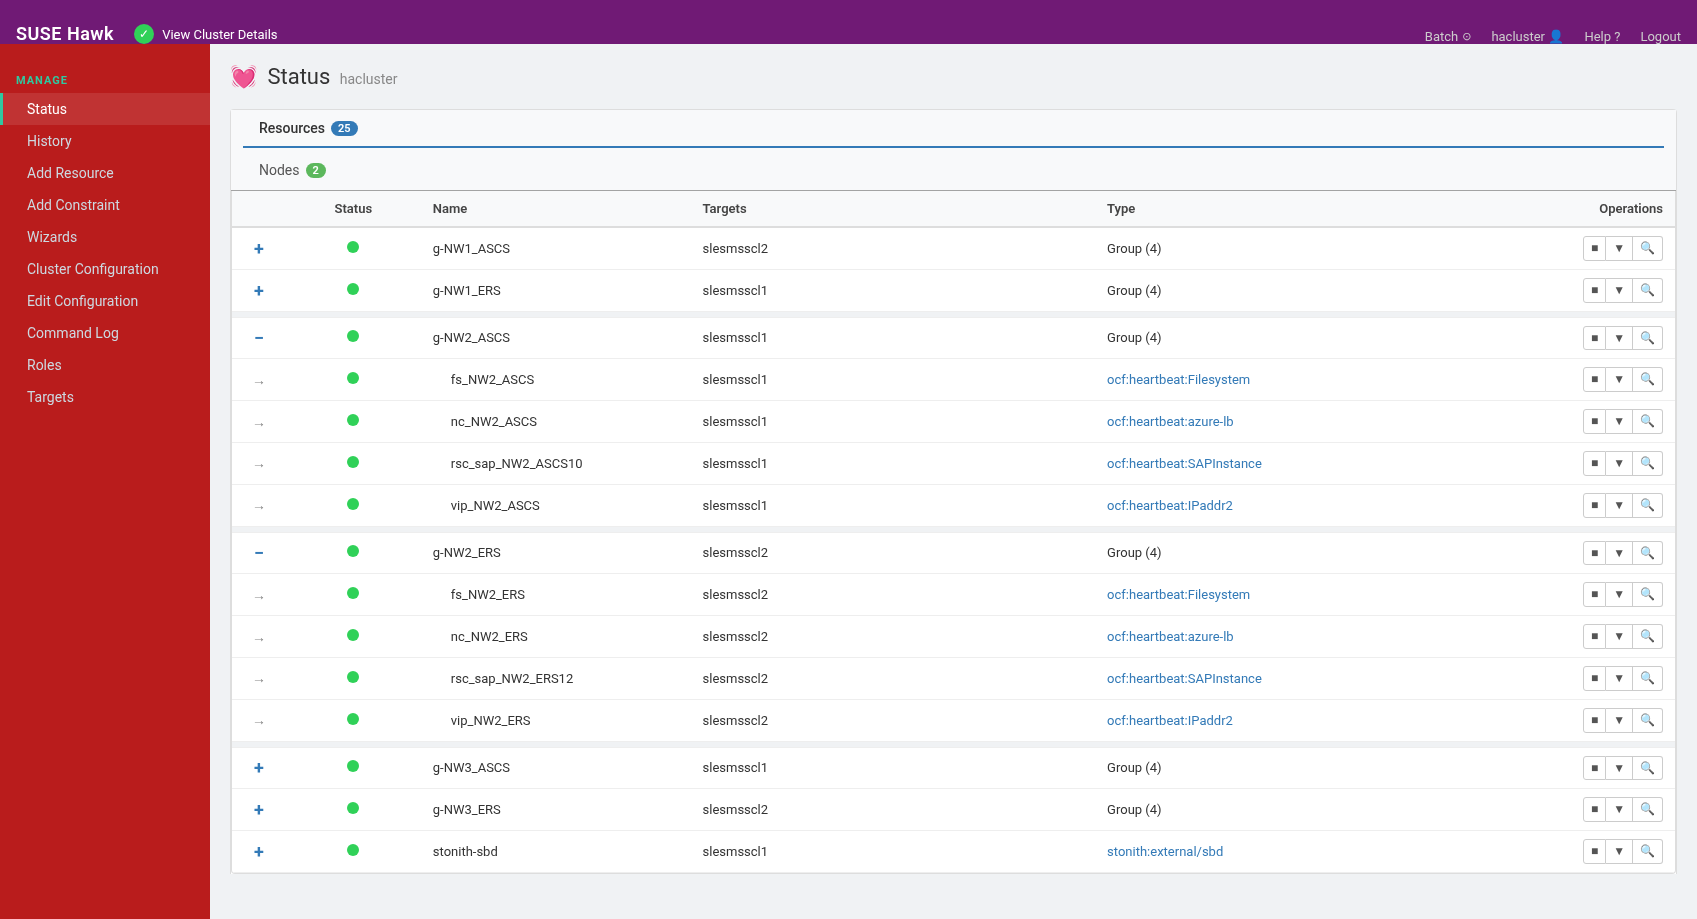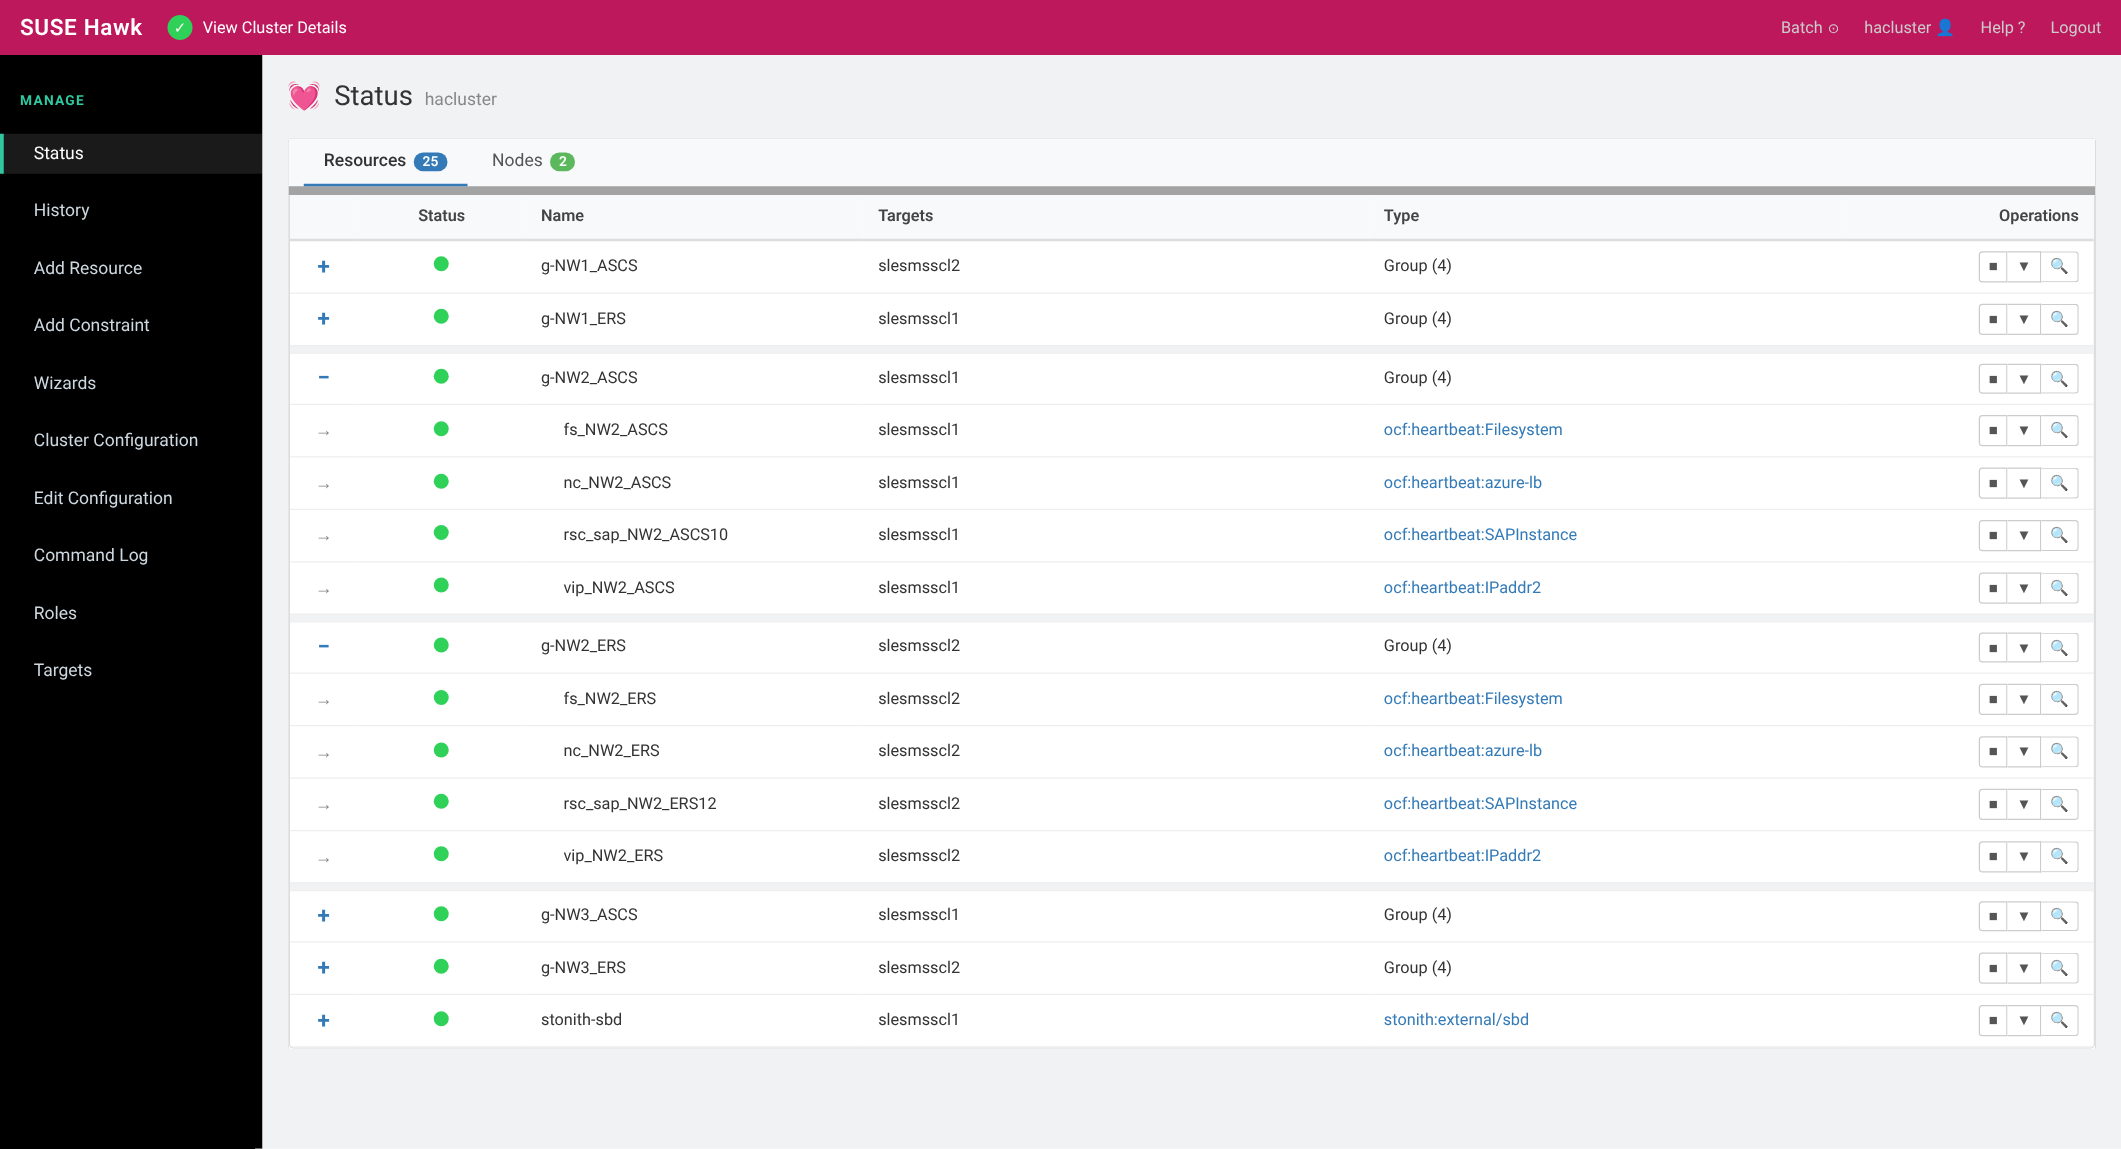--- a/index.html
+++ b/index.html
@@ -1,24 +1,24 @@
 <!DOCTYPE html>
 <html><head>
   <meta charset="utf-8">
   <style>
     * { box-sizing: border-box; margin: 0; padding: 0; }
     body { font-family: -apple-system, BlinkMacSystemFont, 'Segoe UI', Roboto, sans-serif; font-size: 14px; background: #f5f5f5; display: flex; flex-direction: column; height: 100vh; overflow: hidden; }
 
     
     .navbar {
-      background: #be185d;
+      background: #701a75;
       color: #fff;
       height: 44px;
       display: flex;
-      align-items: center;
+      align-items: flex-end;
       padding: 0 16px;
       flex-shrink: 0;
       z-index: 100;
     }
     .navbar-brand {
       font-size: 18px;
       font-weight: 600;
       color: #fff;
       margin-right: 20px;
       letter-spacing: 0.5px;
@@ -56,28 +56,27 @@
     
     .app-body {
       display: flex;
       flex: 1;
       overflow: hidden;
     }
 
     
     .sidebar {
       width: 210px;
-      background: #000000;
+      background: #b91c1c;
       color: #aab8c5;
       flex-shrink: 0;
       display: flex;
       flex-direction: column;
       overflow-y: auto;
       padding-top: 16px;
-      gap: 14px;
     }
     .sidebar-section-label {
       font-size: 11px;
       font-weight: 700;
       letter-spacing: 1px;
       color: #30c8a0;
       padding: 14px 16px 6px;
       text-transform: uppercase;
     }
     .sidebar-item {
@@ -129,23 +128,24 @@
     
     .tabs-container {
       background: #fff;
       border: 1px solid #ddd;
       border-bottom: none;
       border-radius: 4px 4px 0 0;
     }
     .tabs-header {
       display: flex;
       background: #f8f9fa;
-      border-bottom: 7px solid #a3a3a3;
+      border-bottom: 1px solid #a3a3a3;
       padding: 0 12px;
       gap: 4px;
+      flex-direction: column;
     }
     .tab {
       padding: 10px 16px;
       cursor: pointer;
       font-size: 14px;
       color: #555;
       border-bottom: 2px solid transparent;
       display: flex;
       align-items: center;
       gap: 6px;

